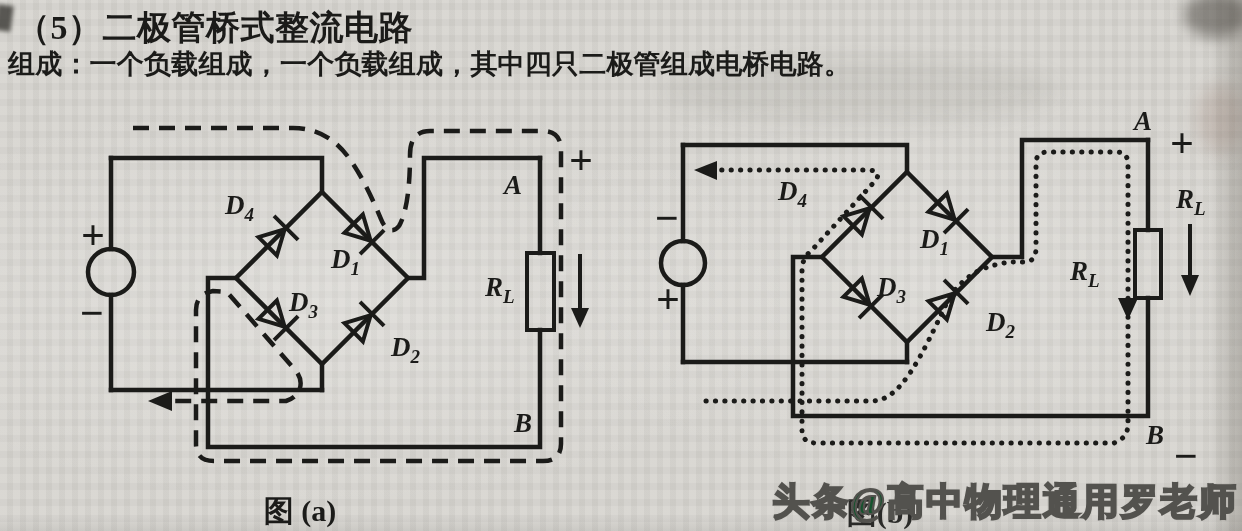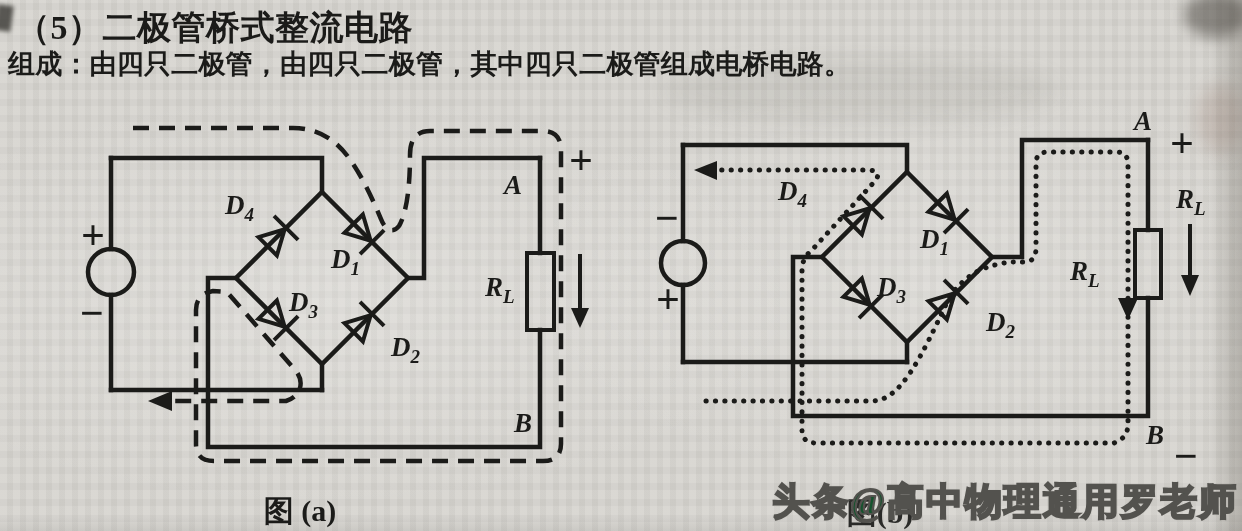--- a/index.html
+++ b/index.html
@@ -54,21 +54,21 @@
 
 <div class="paper-texture"></div>
 <div class="ghost-bleed"></div>
 <div class="edge-strip"></div>
 <div class="smudge-tr1"></div>
 <div class="smudge-tr2"></div>
 <div class="smudge-tl"></div>
 <div class="bottom-shade"></div>
 
 <div class="heading">（5）二极管桥式整流电路</div>
-<div class="description">组成：由四只二极管，由四只二极管，其中四只二极管组成电桥电路。</div>
+<div class="description">组成：一个负载组成，一个负载组成，其中四只二极管组成电桥电路。</div>
 
 <svg class="diagram-svg" width="1242" height="531" viewBox="0 0 1242 531">
   <defs>
     <g id="diode">
       <path d="M-16,-13 L-16,13 L8,0 Z"></path>
       <line x1="10" y1="-15" x2="10" y2="15"></line>
     </g>
   </defs>
 
   <g stroke="#1b1b19" stroke-width="4.5" fill="none" stroke-linecap="square" stroke-linejoin="miter">

